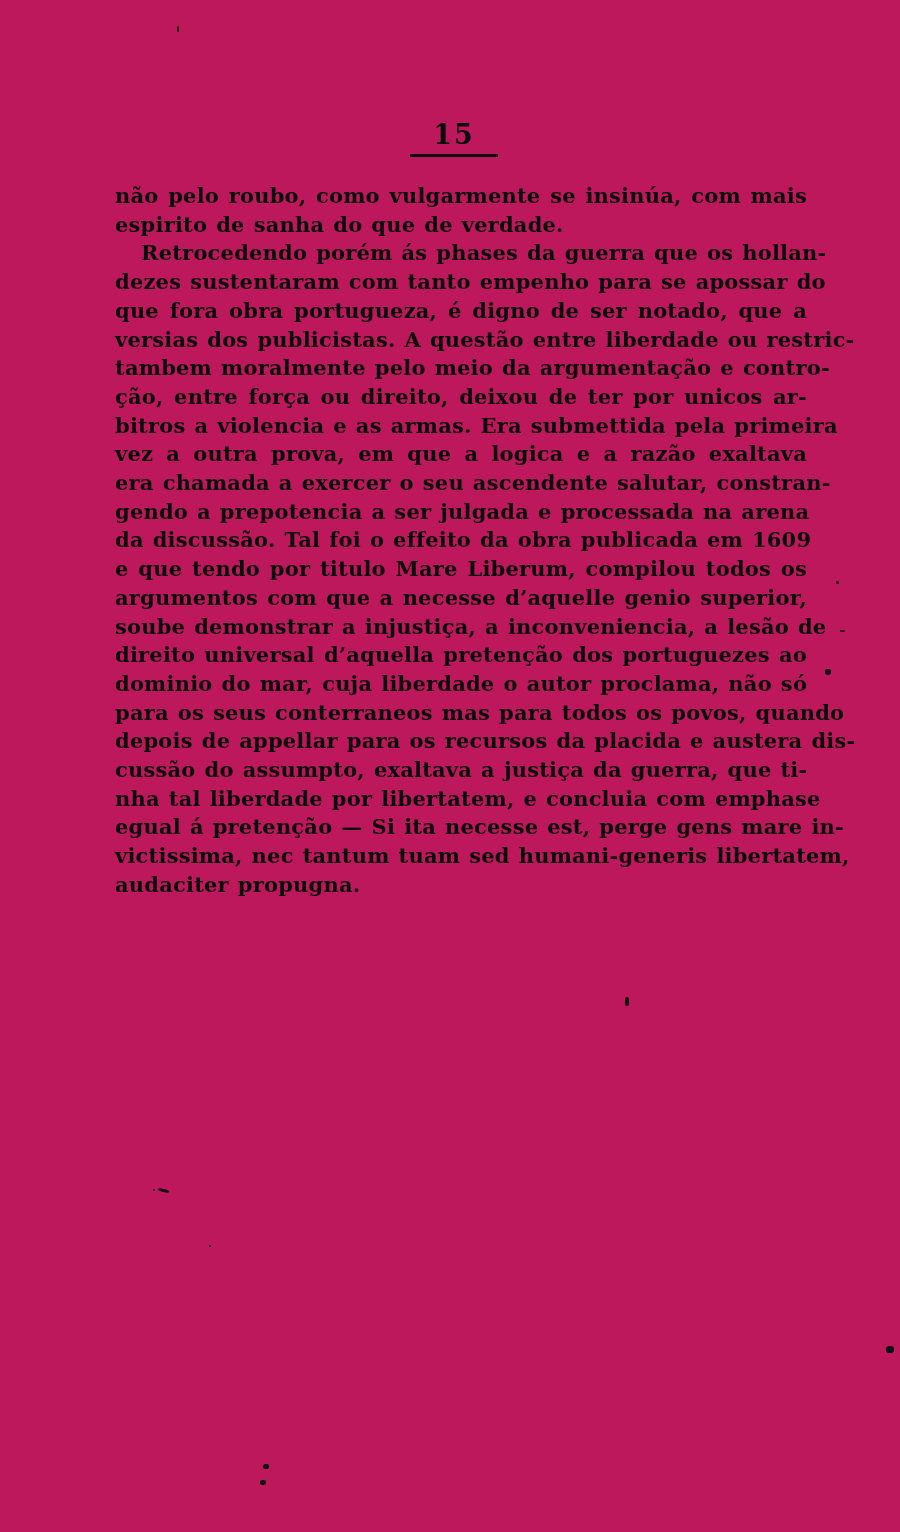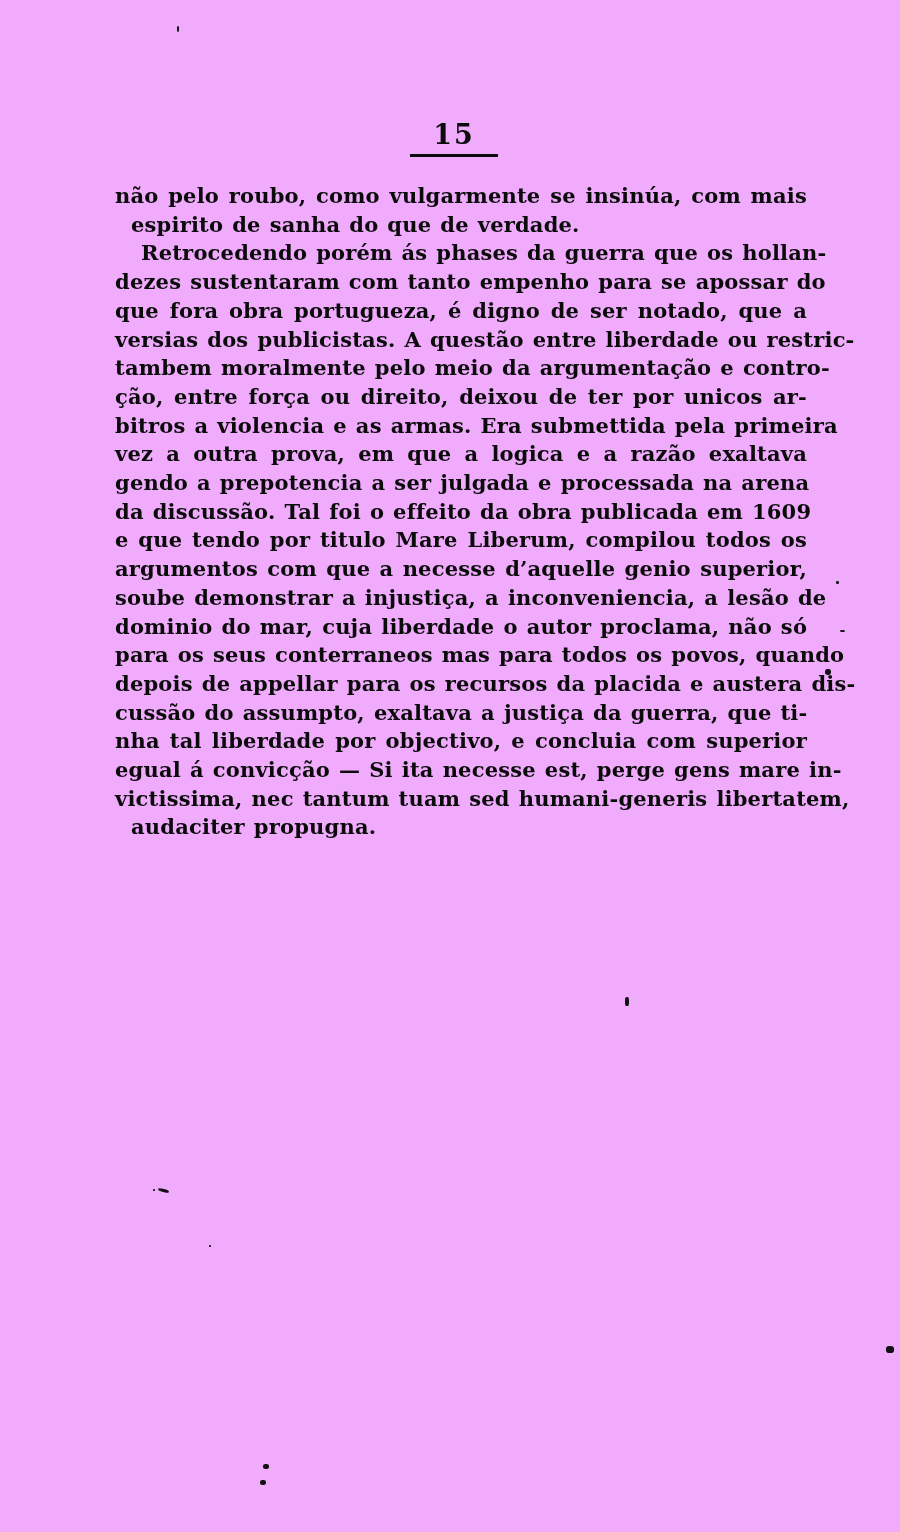--- a/index.html
+++ b/index.html
@@ -4,21 +4,21 @@
 <style>
   html, body {
     margin: 0;
     padding: 0;
     background: #ffffff;
   }
   .page {
     position: relative;
     width: 900px;
     height: 1532px;
-    background: #f0abfc;
+    background: #be185d;
     overflow: hidden;
     font-family: "DejaVu Serif", "Liberation Serif", serif;
     color: #0b0b0b;
   }
   .page-number-wrap {
     position: absolute;
     left: 108px;
     top: 120px;
     width: 692px;
     text-align: center;
@@ -45,21 +45,21 @@
     font-size: 21px;
     font-weight: bold;
     line-height: 28.7px;
     white-space: nowrap;
     text-align: justify;
     text-align-last: justify;
     word-spacing: 1.5px;
     letter-spacing: 0.2px;
   }
   .line.indent { text-indent: 26px; }
-  .line.para-end { text-align-last: left; margin-left: 16px; }
+  .line.para-end { text-align-last: left; }
   .it { }
   .speck {
     position: absolute;
     background: #111111;
     border-radius: 40%;
   }
 </style>
 </head>
 <body>
 
@@ -75,31 +75,33 @@
         <div class="line"><span>não pelo roubo, como vulgarmente se insinúa, com mais</span></div>
         <div class="line para-end"><span>espirito de sanha do que de verdade.</span></div>
         <div class="line indent"><span>Retrocedendo porém ás phases da guerra que os hollan-</span></div>
         <div class="line"><span>dezes sustentaram com tanto empenho para se apossar do</span></div>
         <div class="line"><span>que fora obra portugueza, é digno de ser notado, que a</span></div>
         <div class="line"><span>versias dos publicistas. A questão entre liberdade ou restric-</span></div>
         <div class="line"><span>tambem moralmente pelo meio da argumentação e contro-</span></div>
         <div class="line"><span>ção, entre força ou direito, deixou de ter por unicos ar-</span></div>
         <div class="line"><span>bitros a violencia e as armas. Era submettida pela primeira</span></div>
         <div class="line"><span>vez a outra prova, em que a logica e a razão exaltava</span></div>
+        <div class="line"><span>era chamada a exercer o seu ascendente salutar, constran-</span></div>
         <div class="line"><span>gendo a prepotencia a ser julgada e processada na arena</span></div>
         <div class="line"><span>da discussão. Tal foi o effeito da obra publicada em 1609</span></div>
         <div class="line"><span>e que tendo por titulo </span><span class="it">Mare Liberum,</span><span> compilou todos os</span></div>
         <div class="line"><span>argumentos com que a necesse d’aquelle genio superior,</span></div>
         <div class="line"><span>soube demonstrar a injustiça, a inconveniencia, a lesão de</span></div>
+        <div class="line"><span>direito universal d’aquella pretenção dos portuguezes ao</span></div>
         <div class="line"><span>dominio do mar, cuja liberdade o autor proclama, não só</span></div>
         <div class="line"><span>para os seus conterraneos mas para todos os povos, quando</span></div>
         <div class="line"><span>depois de appellar para os recursos da placida e austera dis-</span></div>
         <div class="line"><span>cussão do assumpto, exaltava a justiça da guerra, que ti-</span></div>
-        <div class="line"><span>nha tal liberdade por objectivo, e concluia com superior</span></div>
-        <div class="line"><span>egual á convicção — </span><span class="it">Si ita necesse est, perge gens mare in-</span></div>
+        <div class="line"><span>nha tal liberdade por libertatem, e concluia com emphase</span></div>
+        <div class="line"><span>egual á pretenção — </span><span class="it">Si ita necesse est, perge gens mare in-</span></div>
         <div class="line"><span class="it">victissima, nec tantum tuam sed humani-generis libertatem,</span></div>
         <div class="line para-end"><span class="it">audaciter propugna.</span></div>
       </div>
   </div>
 
 <div class="speck" style="left: 177px; top: 26px; width: 2px; height: 6px;"></div>
     <div class="speck" style="left: 836px; top: 581px; width: 3px; height: 3px;"></div>
     <div class="speck" style="left: 840px; top: 630px; width: 5px; height: 2px;"></div>
     <div class="speck" style="left: 825px; top: 669px; width: 6px; height: 6px;"></div>
     <div class="speck" style="left: 625px; top: 997px; width: 4px; height: 9px;"></div>

